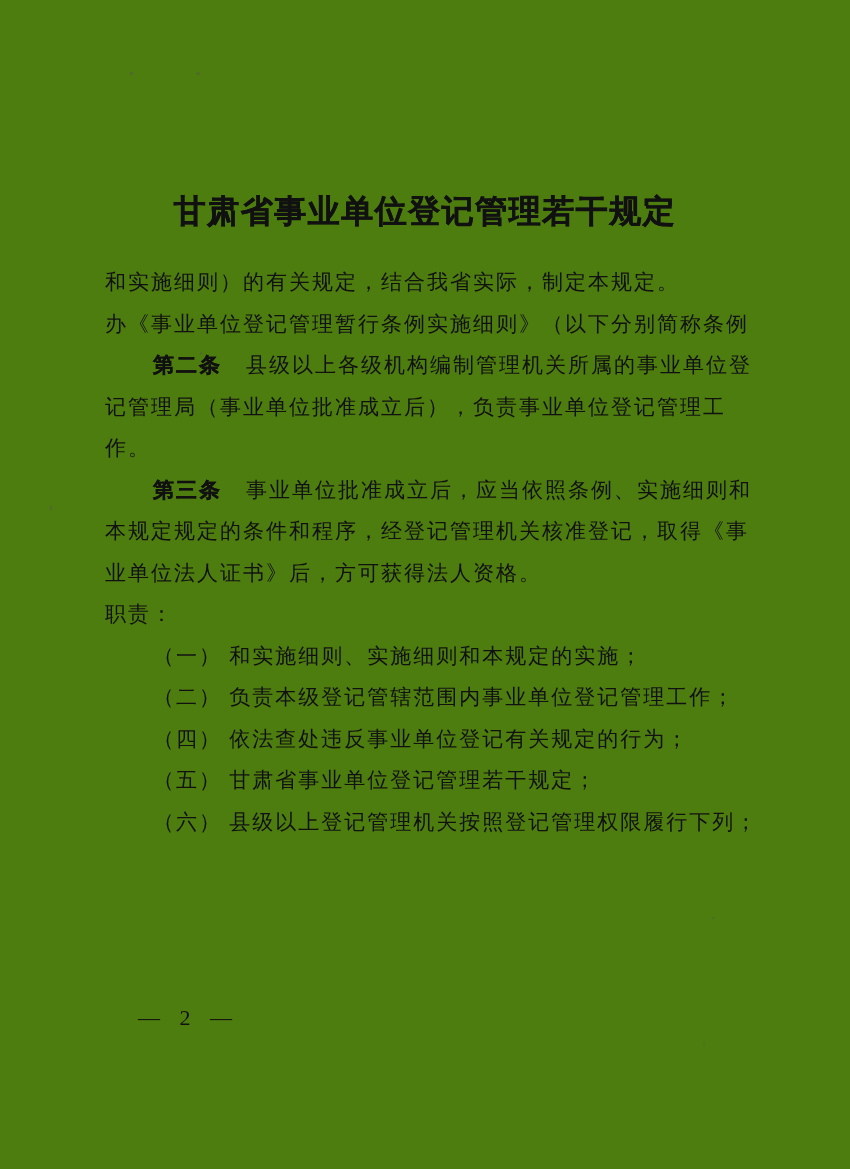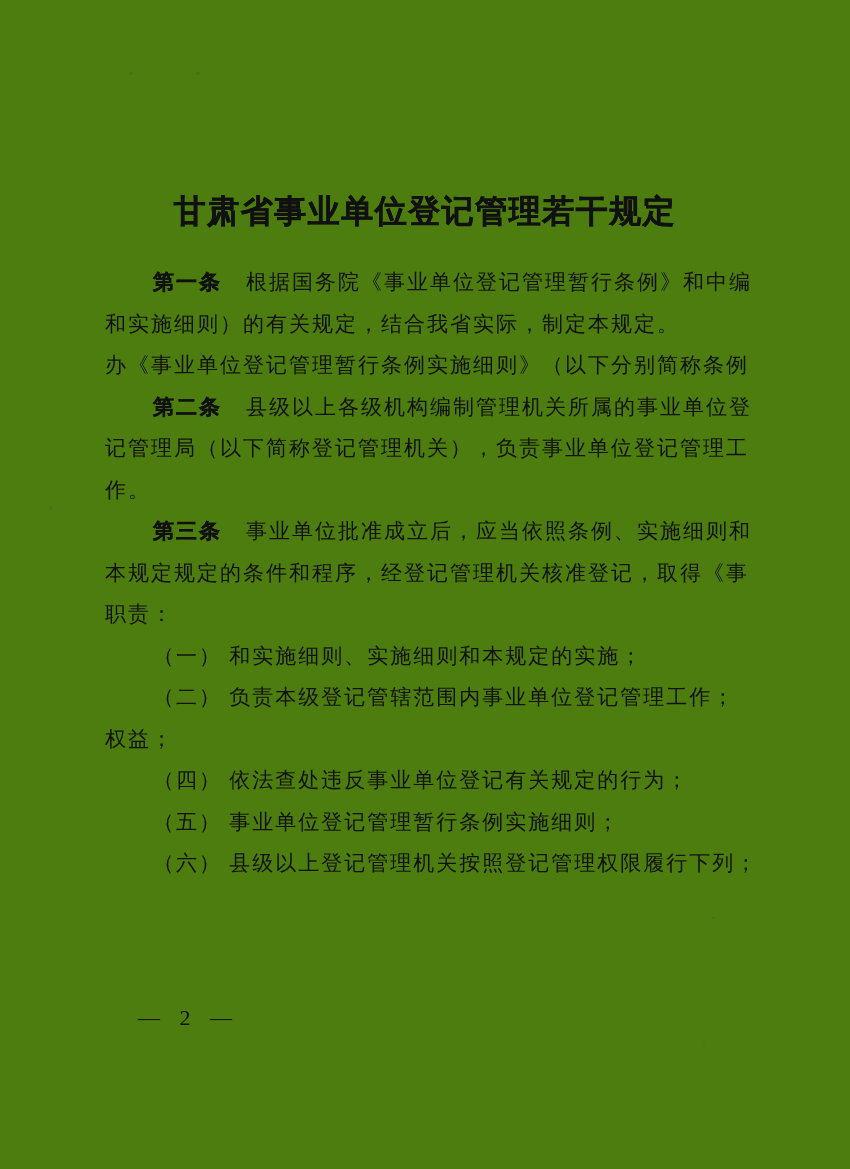--- a/index.html
+++ b/index.html
@@ -73,34 +73,33 @@
 </style>
 </head>
 <body>
 
 <div class="page">
 
   <div class="doc-title">甘肃省事业单位登记管理若干规定</div>
 
   <div class="doc-body">
 
-  <div class="line indent"><span class="prefix">第一条</span><span>根据国务院《事业单位登记管理暂行条例》和中编</span></div>
       <div class="line"><span>和实施细则）的有关规定，结合我省实际，制定本规定。</span></div>
       <div class="line"><span>办《事业单位登记管理暂行条例实施细则》（以下分别简称条例</span></div>
       <div class="line indent"><span class="prefix">第二条</span><span>县级以上各级机构编制管理机关所属的事业单位登</span></div>
-      <div class="line"><span>记管理局（以下简称登记管理机关），负责事业单位登记管理工</span></div>
+      <div class="line"><span>记管理局（事业单位批准成立后），负责事业单位登记管理工</span></div>
       <div class="line"><span>作。</span></div>
       <div class="line indent"><span class="prefix">第三条</span><span>事业单位批准成立后，应当依照条例、实施细则和</span></div>
       <div class="line"><span>本规定规定的条件和程序，经登记管理机关核准登记，取得《事</span></div>
+      <div class="line"><span>业单位法人证书》后，方可获得法人资格。</span></div>
       <div class="line"><span>职责：</span></div>
       <div class="line indent"><span>（一） 和实施细则、实施细则和本规定的实施；</span></div>
       <div class="line indent"><span>（二） 负责本级登记管辖范围内事业单位登记管理工作；</span></div>
-      <div class="line"><span>权益；</span></div>
       <div class="line indent"><span>（四） 依法查处违反事业单位登记有关规定的行为；</span></div>
-      <div class="line indent"><span>（五） 事业单位登记管理暂行条例实施细则；</span></div>
+      <div class="line indent"><span>（五） 甘肃省事业单位登记管理若干规定；</span></div>
       <div class="line indent"><span>（六） 县级以上登记管理机关按照登记管理权限履行下列；</span></div>
     </div>
 
   <div class="page-footer">— 2 —</div>
 
   <div class="speck s1"></div>
   <div class="speck s2"></div>
   <div class="speck s3"></div>
   <div class="speck s4"></div>
   <div class="speck s5"></div>

